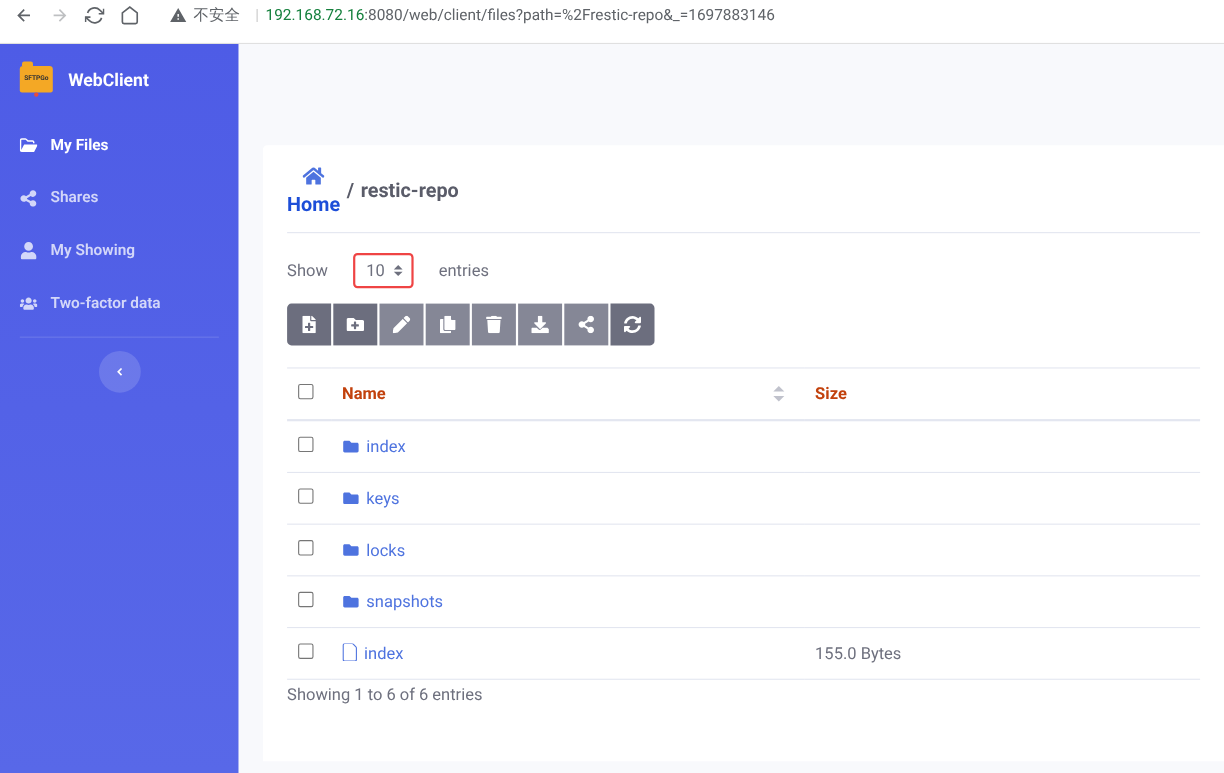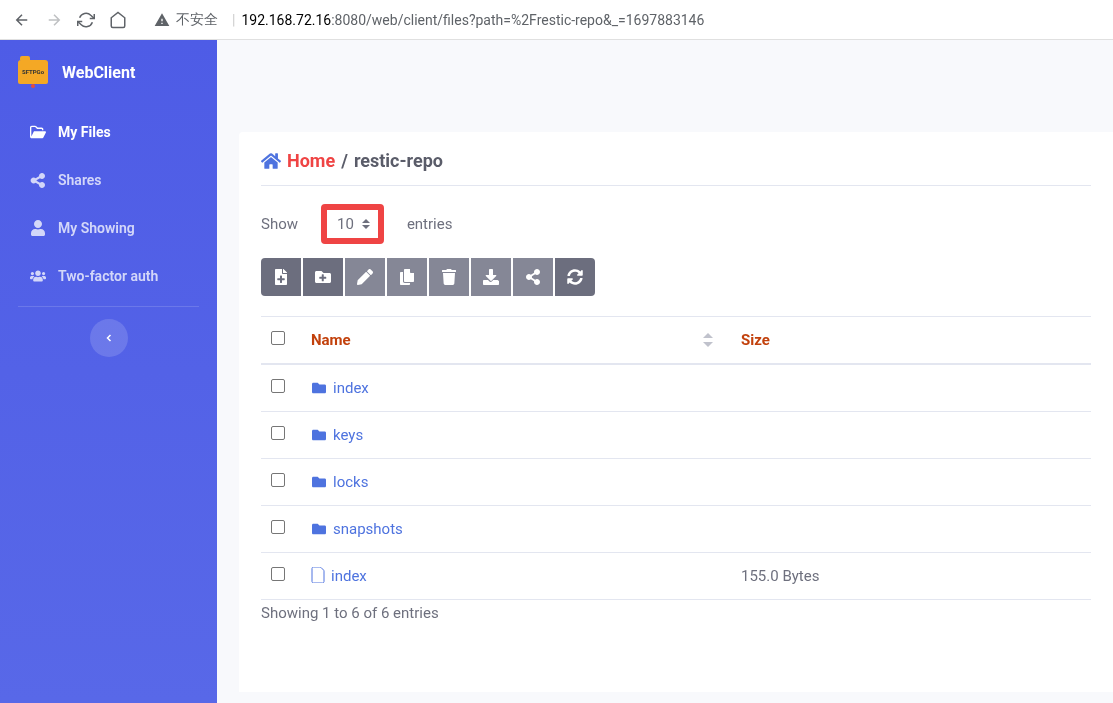--- a/index.html
+++ b/index.html
@@ -1,54 +1,54 @@
 <!DOCTYPE html>
 <html><head>
   <meta charset="utf-8">
   <style>
     * { margin: 0; padding: 0; box-sizing: border-box; }
     body { font-family: -apple-system, BlinkMacSystemFont, "Segoe UI", Roboto, sans-serif; background: #f8f9fc; width: 1113px; height: 703px; overflow: hidden; }
     
     
-    .browser-bar { height: 40px; background: #fff; border-bottom: 1px solid #e0e0e0; display: flex; align-items: center; padding: 0 8px; gap: 4px; }
+    .browser-bar { height: 40px; background: #fff; border-bottom: 1px solid #e0e0e0; display: flex; align-items: flex-start; padding: 0 8px; gap: 4px; }
     .nav-btn { width: 28px; height: 28px; display: flex; align-items: center; justify-content: center; cursor: pointer; color: #5f6368; border-radius: 14px; }
     .url-bar { flex: 1; height: 28px; display: flex; align-items: center; padding: 0 10px; margin-left: 8px; color: #202124; font-size: 14px; }
     .url-warning { display: flex; align-items: center; gap: 6px; color: #5f6368; margin-right: 8px; }
     .url-sep { color: #ccc; margin: 0 6px; }
-    .url-host { color: #000000; }
+    .url-host { color: #15803d; }
     .url-path { color: #5f6368; }
     
     
     .app { display: flex; height: calc(703px - 40px); }
     .sidebar { width: 217px; background: linear-gradient(180deg, #4e5ce6 0%, #5868e8 100%); color: #fff; }
     .brand { display: flex; align-items: center; gap: 14px; padding: 20px 18px 24px 18px; }
     .brand-logo { width: 30px; height: 24px; background: #f4a825; border-radius: 3px 3px 2px 2px; position: relative; display: flex; align-items: center; justify-content: center; }
     .brand-logo::before { content: ""; position: absolute; top: -4px; left: 2px; width: 10px; height: 4px; background: #f4a825; border-radius: 2px 2px 0 0; }
     .brand-logo-text { font-size: 6px; font-weight: bold; color: #333; line-height: 1; }
     .brand-logo::after { content: ""; position: absolute; bottom: -4px; left: 50%; transform: translateX(-50%); width: 4px; height: 4px; background: #e74c3c; border-radius: 50%; }
     .brand-name { font-size: 16px; font-weight: 700; }
     
-    .nav-item { display: flex; align-items: center; gap: 12px; padding: 16px 30px; font-size: 14px; font-weight: 600; cursor: pointer; opacity: 0.75; }
+    .nav-item { display: flex; align-items: center; gap: 12px; padding: 16px 18px; font-size: 14px; font-weight: 600; cursor: pointer; opacity: 0.75; }
     .nav-item.active { opacity: 1; font-weight: 700; }
     .nav-item svg { width: 16px; height: 16px; }
     .nav-divider { height: 1px; background: rgba(255,255,255,0.15); margin: 6px 18px 0 18px; }
     .collapse-btn { width: 38px; height: 38px; border-radius: 50%; background: rgba(255,255,255,0.15); margin: 12px auto 0 auto; display: flex; align-items: center; justify-content: center; cursor: pointer; }
     
     
     .content { flex: 1; background: #f8f9fc; padding: 0; overflow: auto; }
     .spacer-top { height: 92px; }
     .card { background: #fff; border-radius: 4px 0 0 0; margin-left: 22px; padding: 18px 22px; min-height: 560px; }
     .breadcrumb { display: flex; align-items: center; gap: 4px; font-size: 18px; margin-bottom: 6px; }
-    .breadcrumb a { color: #ef4444; text-decoration: none; font-weight: 700; display: flex; align-items: center; gap: 6px; }
+    .breadcrumb a { color: #1d4ed8; text-decoration: none; font-weight: 700; display: flex; align-items: center; gap: 6px; flex-direction: column; }
     .breadcrumb-sep { color: #5a5c69; font-weight: 700; margin: 0 2px; }
     .breadcrumb-current { color: #5a5c69; font-weight: 700; }
     .hr { border: 0; border-top: 1px solid #e3e6f0; margin: 14px 0 18px 0; }
     
     .controls-row { display: flex; align-items: center; gap: 23px; color: #6e707e; font-size: 15px; margin-bottom: 14px; }
-    .select-wrap { position: relative; border: 6px solid #ef4444; border-radius: 4px; padding: 5px 24px 5px 10px; background: #fff; }
+    .select-wrap { position: relative; border: 2px solid #ef4444; border-radius: 4px; padding: 5px 24px 5px 10px; background: #fff; }
     .select-wrap::after { content: ""; position: absolute; right: 8px; top: 50%; width: 0; height: 0; border-left: 4px solid transparent; border-right: 4px solid transparent; border-top: 4px solid #6e707e; transform: translateY(1px); }
     .select-wrap::before { content: ""; position: absolute; right: 8px; top: 50%; width: 0; height: 0; border-left: 4px solid transparent; border-right: 4px solid transparent; border-bottom: 4px solid #6e707e; transform: translateY(-5px); }
     
     .toolbar { display: flex; gap: 2px; margin-bottom: 20px; }
     .tb-btn { width: 40px; height: 38px; background: #858796; display: flex; align-items: center; justify-content: center; cursor: pointer; }
     .tb-btn.enabled { background: #6c6e7e; }
     .tb-btn:first-child { border-radius: 4px 0 0 4px; }
     .tb-btn:last-child { border-radius: 0 4px 4px 0; }
     .tb-btn svg { width: 16px; height: 16px; fill: #fff; }
     
@@ -128,21 +128,21 @@
     <div class="nav-item">
       <svg viewBox="0 0 448 512" fill="#fff">
           <path d="M224 256c70.7 0 128-57.3 128-128S294.7 0 224 0 96 57.3 96 128s57.3 128 128 128zm89.6 32h-16.7c-22.2 10.2-46.9 16-72.9 16s-50.6-5.8-72.9-16h-16.7C60.2 288 0 348.2 0 422.4V464c0 26.5 21.5 48 48 48h352c26.5 0 48-21.5 48-48v-41.6c0-74.2-60.2-134.4-134.4-134.4z"></path>
         </svg>
       <span>My Showing</span>
     </div>
     <div class="nav-item">
       <svg viewBox="0 0 640 512" fill="#fff">
           <path d="M96 224c35.3 0 64-28.7 64-64s-28.7-64-64-64-64 28.7-64 64 28.7 64 64 64zm448 0c35.3 0 64-28.7 64-64s-28.7-64-64-64-64 28.7-64 64 28.7 64 64 64zm32 32h-64c-17.6 0-33.5 7.1-45.1 18.6 40.3 22.1 68.9 62 75.1 109.4h66c17.7 0 32-14.3 32-32v-32c0-35.3-28.7-64-64-64zm-256 0c61.9 0 112-50.1 112-112S381.9 32 320 32 208 82.1 208 144s50.1 112 112 112zm76.8 32h-8.3c-20.8 10-43.9 16-68.5 16s-47.6-6-68.5-16h-8.3C179.6 288 128 339.6 128 403.2V432c0 26.5 21.5 48 48 48h288c26.5 0 48-21.5 48-48v-28.8c0-63.6-51.6-115.2-115.2-115.2zm-223.7-13.4C161.5 263.1 145.6 256 128 256H64c-35.3 0-64 28.7-64 64v32c0 17.7 14.3 32 32 32h65.9c6.3-47.4 34.9-87.3 75.2-109.4z"></path>
         </svg>
-      <span>Two-factor auth</span>
+      <span>Two-factor data</span>
     </div>
     <div class="nav-divider"></div>
     <div class="collapse-btn">
       <svg width="12" height="12" viewBox="0 0 24 24" fill="none" stroke="#fff" stroke-width="3">
           <path d="M15 18l-6-6 6-6"></path>
         </svg>
     </div>
   </aside>
 
   <main class="content">

